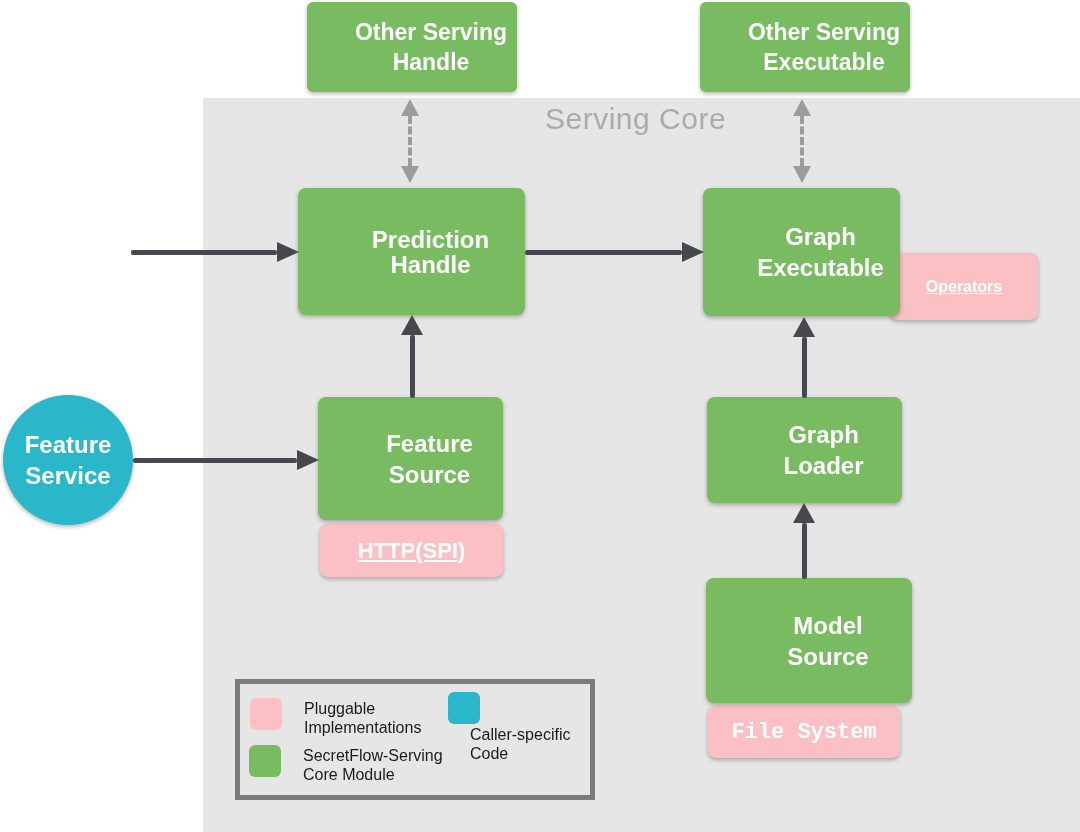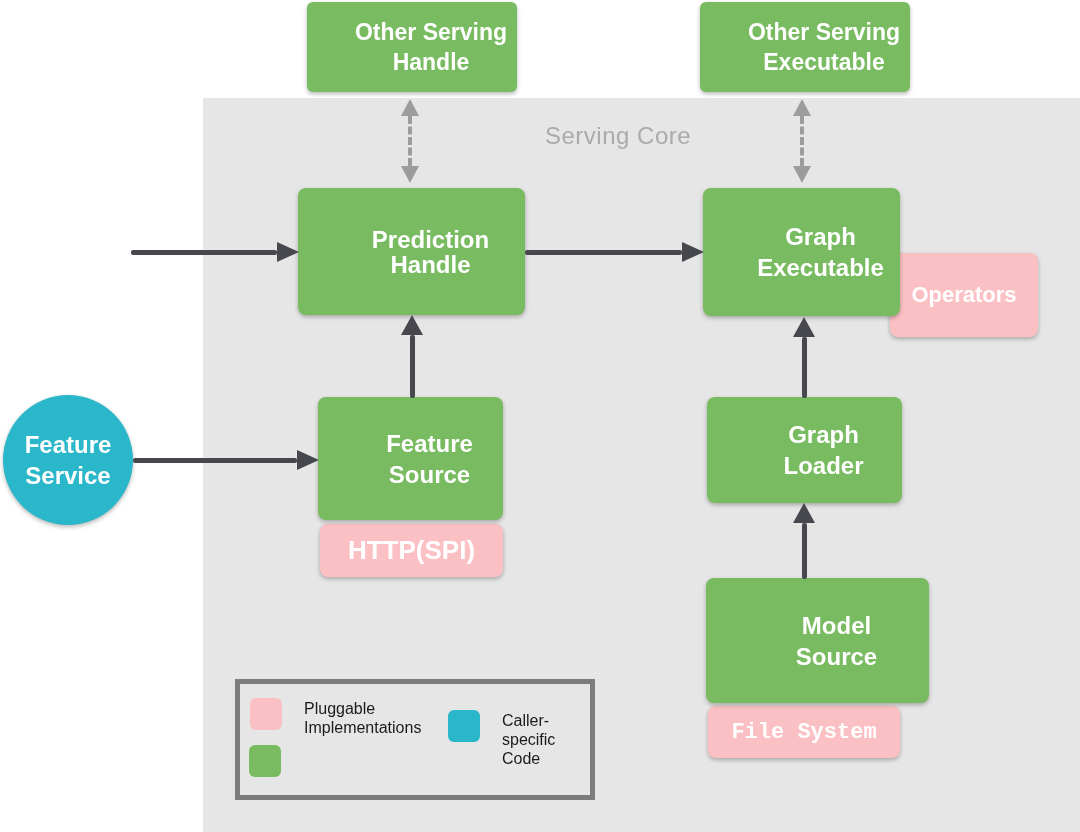--- a/index.html
+++ b/index.html
@@ -26,22 +26,22 @@
   }
 
   .panel {
     position: absolute;
     left: 203px; top: 98px;
     width: 877px; height: 734px;
     background: var(--panel);
   }
   .panel-title {
     position: absolute;
-    left: 545px; top: 122px;
-    font-size: 24px;
+    left: 545px; top: 102px;
+    font-size: 30px;
     font-weight: 400;
     color: var(--muted-text);
     letter-spacing: 0.5px;
   }
 
   .node {
     position: absolute;
     display: flex;
     align-items: center;
     justify-content: center;
@@ -54,25 +54,25 @@
     z-index: 2;
   }
   .green { background: var(--green); padding-left: 38px; }
   .pink  { background: var(--pink); z-index: 1; }
   .circle { background: var(--teal); border-radius: 50%; }
 
   #other-serving-handle     { left: 307px; top: 2px;   width: 210px; height: 90px;  font-size: 23px; line-height: 30px; border-radius: 6px; }
   #other-serving-executable { left: 700px; top: 2px;   width: 210px; height: 90px;  font-size: 23px; line-height: 30px; border-radius: 6px; }
   #prediction-handle        { left: 298px; top: 188px; width: 227px; height: 127px; font-size: 24px; line-height: 25px; }
   #graph-executable         { left: 703px; top: 188px; width: 197px; height: 128px; font-size: 24px; line-height: 31px; }
-  #operators                { left: 890px; top: 253px; width: 148px; height: 84px;  font-size: 22px; }
+  #operators                { left: 890px; top: 253px; width: 148px; height: 67px;  font-size: 16px; text-decoration: underline; }
   #feature-source           { left: 318px; top: 397px; width: 185px; height: 123px; font-size: 24px; line-height: 31px; }
-  #http-spi                 { left: 320px; top: 524px; width: 183px; height: 53px;  font-size: 26px; }
+  #http-spi                 { left: 320px; top: 524px; width: 183px; height: 53px;  font-size: 22px; text-decoration: underline; }
   #graph-loader             { left: 707px; top: 397px; width: 195px; height: 106px; font-size: 24px; line-height: 31px; }
-  #model-source             { left: 706px; top: 578px; width: 223px; height: 125px; font-size: 24px; line-height: 31px; }
+  #model-source             { left: 706px; top: 578px; width: 206px; height: 125px; font-size: 24px; line-height: 31px; }
   #file-system              { left: 708px; top: 706px; width: 192px; height: 52px;  font-size: 22px; font-family: Liberation Mono, monospace; }
   #client                   { left: 4px;   top: 190px; width: 127px; height: 127px; font-size: 25px; }
   #feature-service          { left: 3px;   top: 395px; width: 130px; height: 130px; font-size: 24px; line-height: 31px; }
 
   
   .h-arrow { position: absolute; height: 5px; background: var(--arrow); border-radius: 2px; z-index: 3; }
   .h-arrow::after {
     content: ""; position: absolute; left: 100%; top: -8px;
     width: 0; height: 0;
     border-top: 10px solid transparent;
@@ -127,21 +127,21 @@
   .swatch { width: 32px; height: 32px; border-radius: 6px; flex: 0 0 auto; }
   .legend-label {
     margin-left: 22px;
     font-size: 16px;
     line-height: 19px;
     color: var(--legend-text);
     white-space: pre-line;
     padding-top: 1px;
   }
   #legend-item-pluggable { left: 10px;  top: 14px; }
-  #legend-item-caller    { left: 208px; top: 26px; }
+  #legend-item-caller    { left: 208px; top: 8px; flex-direction: column; }
   #legend-item-core      { left: 9px;   top: 61px; }
 </style>
 </head>
 <body>
 
 <div class="canvas">
 
   <div class="panel"></div>
   <div class="panel-title">Serving Core</div>
 
@@ -183,16 +183,18 @@
       <span class="legend-label">Pluggable
 Implementations</span>
     </div>
     <div class="legend-item" id="legend-item-caller">
       <span class="swatch" style="background: var(--teal);"></span>
       <span class="legend-label">Caller-specific
 Code</span>
     </div>
     <div class="legend-item" id="legend-item-core">
       <span class="swatch" style="background: var(--green);"></span>
+      <span class="legend-label">SecretFlow-Serving
+Core Module</span>
     </div>
   </div>
 
 </div>
 
 </body></html>

